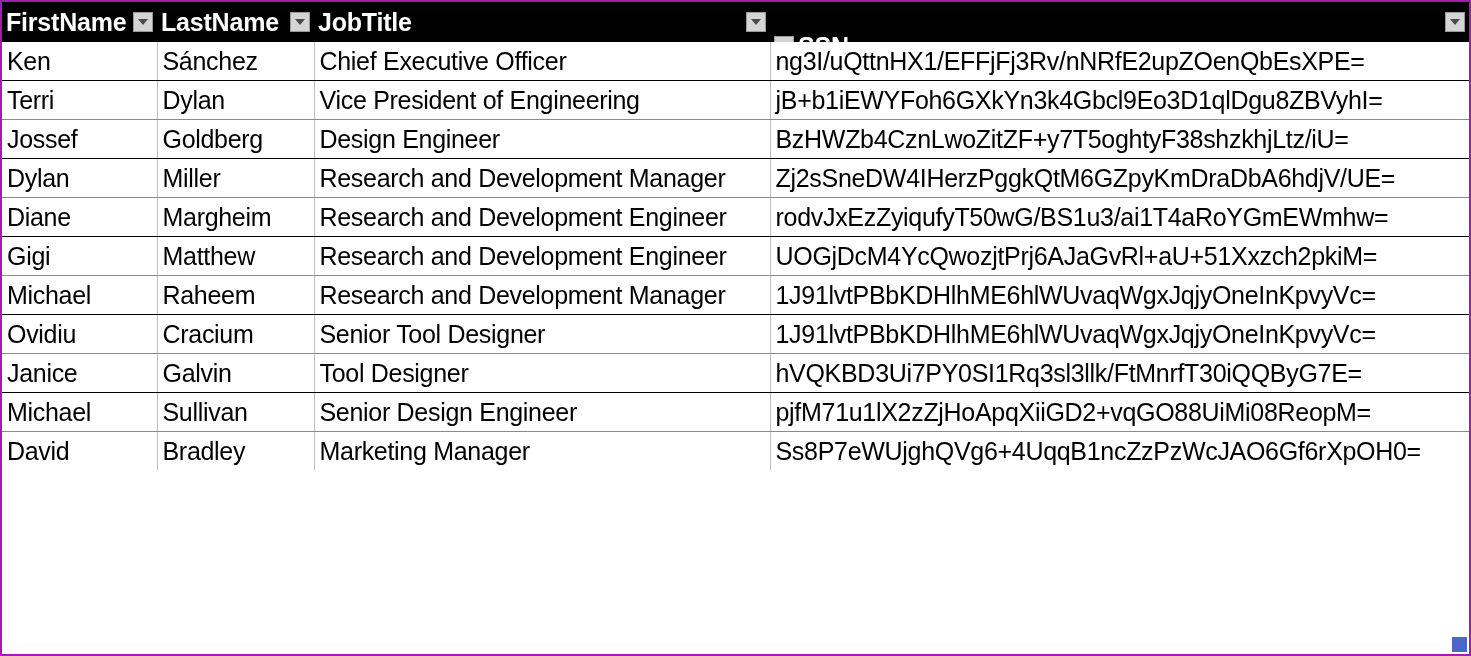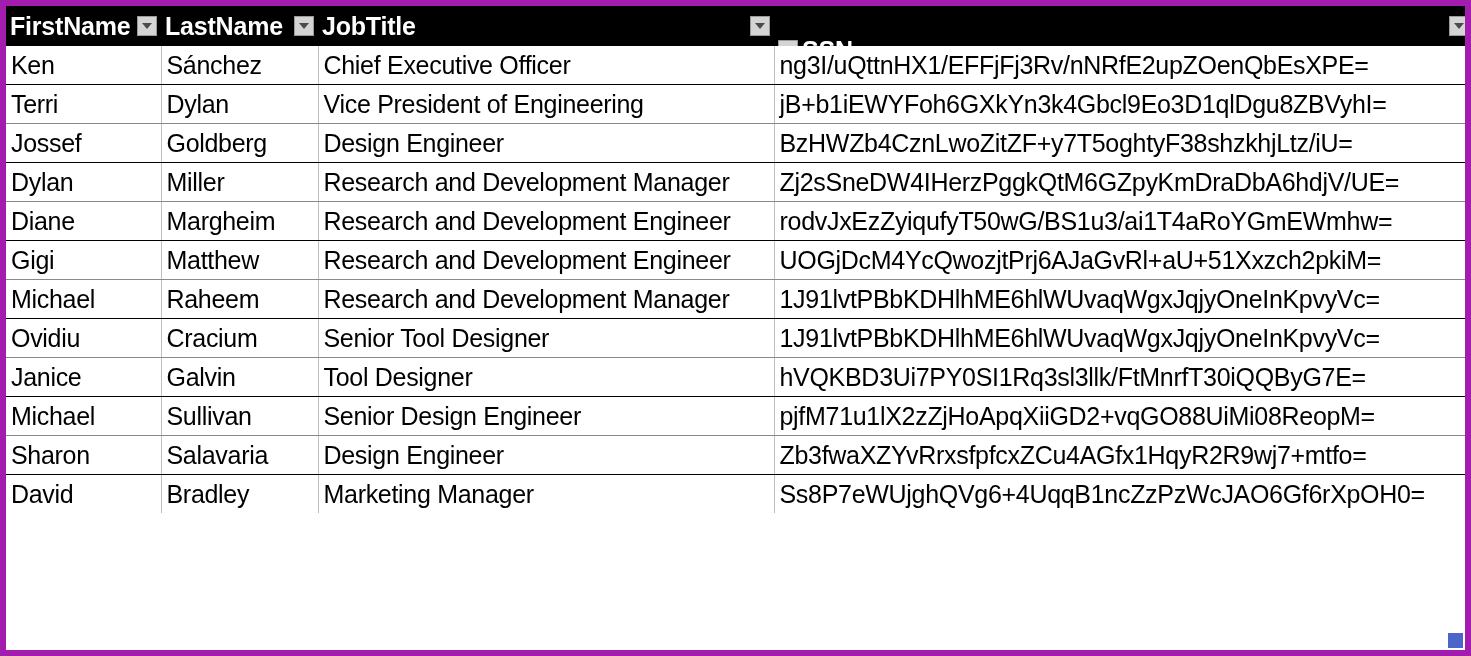--- a/index.html
+++ b/index.html
@@ -11,21 +11,21 @@
     font-family: "Liberation Sans", sans-serif;
     -webkit-font-smoothing: antialiased;
   }
 
   .sheet {
     position: relative;
     width: 1471px;
     height: 656px;
     box-sizing: border-box;
     background: #ffffff;
-    border: 6px solid #a21caf;
+    border: 2px solid #a21caf;
     overflow: hidden;
   }
 
   table.grid {
     border-collapse: collapse;
     table-layout: fixed;
     width: 1467px;
     font-size: 24px;
   }
 
@@ -232,26 +232,20 @@
           <td>Tool Designer</td>
           <td class="col-ssn">hVQKBD3Ui7PY0SI1Rq3sl3llk/FtMnrfT30iQQByG7E=</td>
         </tr>
         <tr>
           <td>Michael</td>
           <td>Sullivan</td>
           <td>Senior Design Engineer</td>
           <td class="col-ssn">pjfM71u1lX2zZjHoApqXiiGD2+vqGO88UiMi08ReopM=</td>
         </tr>
         <tr>
-          <td>Sharon</td>
-          <td>Salavaria</td>
-          <td>Design Engineer</td>
-          <td class="col-ssn">Zb3fwaXZYvRrxsfpfcxZCu4AGfx1HqyR2R9wj7+mtfo=</td>
-        </tr>
-        <tr>
           <td>David</td>
           <td>Bradley</td>
           <td>Marketing Manager</td>
           <td class="col-ssn">Ss8P7eWUjghQVg6+4UqqB1ncZzPzWcJAO6Gf6rXpOH0=</td>
         </tr>
       </tbody>
   </table>
 
   <div class="fill-handle"></div>
 </div>

